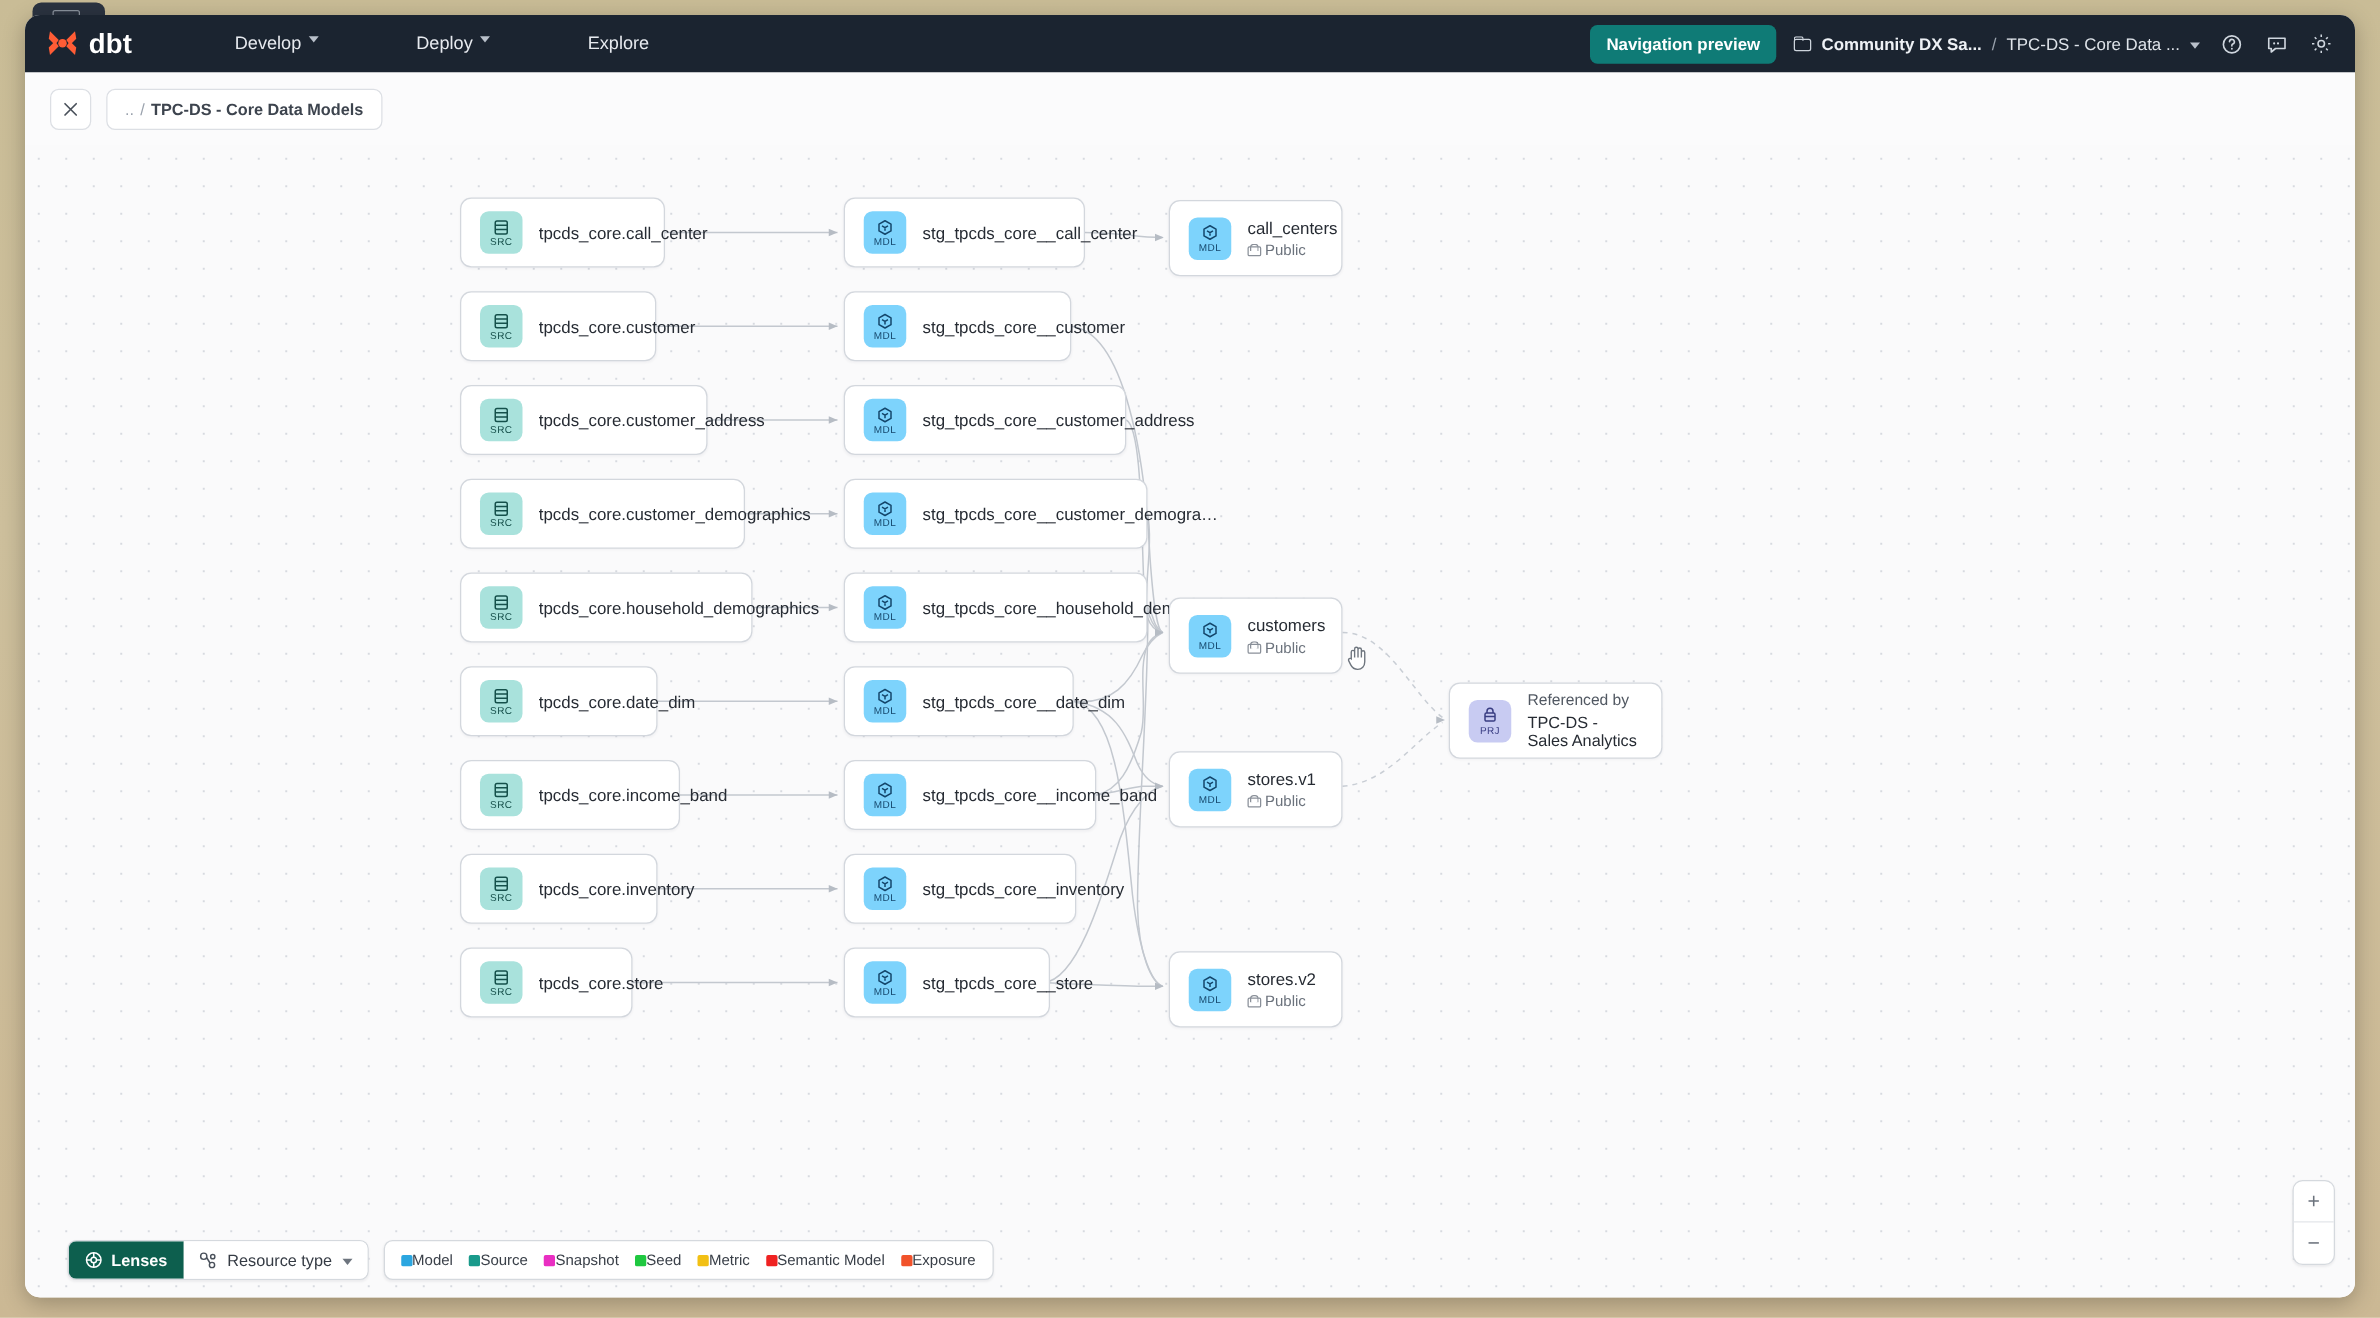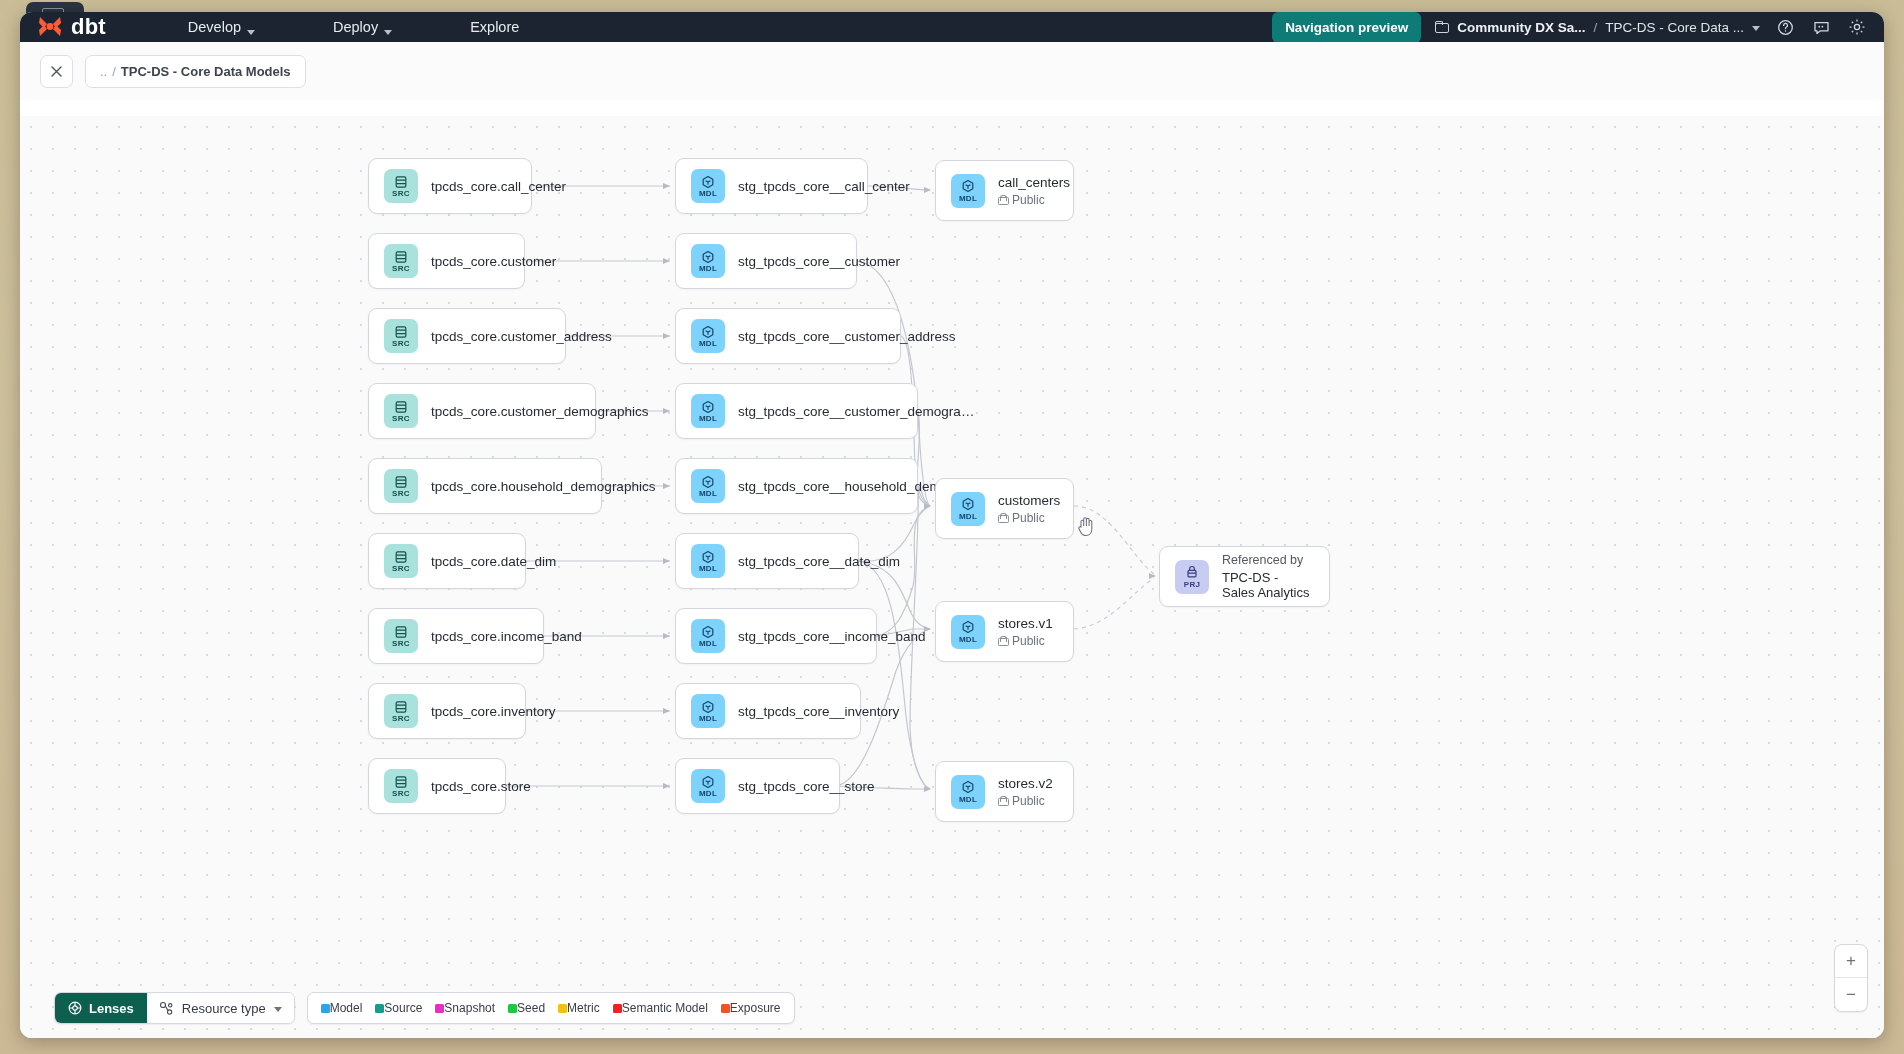--- a/index.html
+++ b/index.html
@@ -37,34 +37,34 @@
     width: 1864px; height: 1026px;
     border-radius: 12px;
     overflow: hidden;
     background: #fff;
     box-shadow: 0 4px 18px rgba(0,0,0,.25);
     z-index: 2;
   }
 
   
   .navbar {
-    height: 30px;
+    height: 46px;
     background: #1b2430;
     display: flex; align-items: center;
     padding: 0 16px;
     color: #e6e9ee;
     position: relative;
   }
   .brand { display:flex; align-items:center; gap:7px; margin-right: 34px; }
   .brand-mark { width: 28px; height: 26px; position: relative; }
   .brand-mark svg { display:block; }
   .brand-text { font-size: 22px; font-weight: 700; letter-spacing:.2px; color:#fff; }
   .nav-links { display: flex; align-items: center; gap: 30px; }
   .nav-link {
-    font-size: 14.5px; color: #e7eaef; display: flex; align-items: flex-end; gap: 6px;
+    font-size: 14.5px; color: #e7eaef; display: flex; align-items: flex-start; gap: 6px;
     cursor: pointer;
     padding-left: 48px;
   }
   .chev {
     width: 0; height: 0; border-left: 4px solid transparent; border-right: 4px solid transparent;
     border-top: 5px solid #b9c0ca; display:inline-block; margin-top:2px;
   }
   .nav-right { margin-left: auto; display: flex; align-items: center; gap: 14px; }
   .nav-preview-btn {
     background: #0f7b76; color: #fff; font-size: 13.5px; font-weight: 600;
@@ -133,21 +133,21 @@
     cursor: pointer;
     box-shadow: 0 1px 2px rgba(16,24,40,.04);
   }
   .node.tall { height: 61px; }
   .badge {
     width: 34px; height: 34px; border-radius: 7px;
     display:flex; flex-direction:column; align-items:center; justify-content:center;
     gap:0px; flex: 0 0 auto;
   }
   .badge .bi { height:15px; display:flex;align-items:center;justify-content:center;}
-  .badge .bl { font-size: 8px; font-weight: 700; letter-spacing:.3px; line-height:9px; }
+  .badge .bl { font-size: 8px; font-weight: 400; letter-spacing:.3px; line-height:9px; }
   .badge.src { background: #a9e2dc; color:#16504b; }
   .badge.mdl { background: #7dd3fc; color:#14466b; }
   .badge.prj { background: #c8cbf2; color:#393d82; }
   .node-title { font-size: 13.5px; color: #262b33; white-space: nowrap; }
   .node-body { display:flex; flex-direction:column; gap:3px; }
   .node-sub { font-size: 12px; color:#6c737d; display:flex; align-items:center; gap:5px; }
   .lock {
     width:9px;height:10px;position:relative;display:inline-block;
   }
   .lock::before{content:"";position:absolute;left:0;bottom:0;width:9px;height:6px;border:1px solid #8a9099;border-radius:1.5px;}

